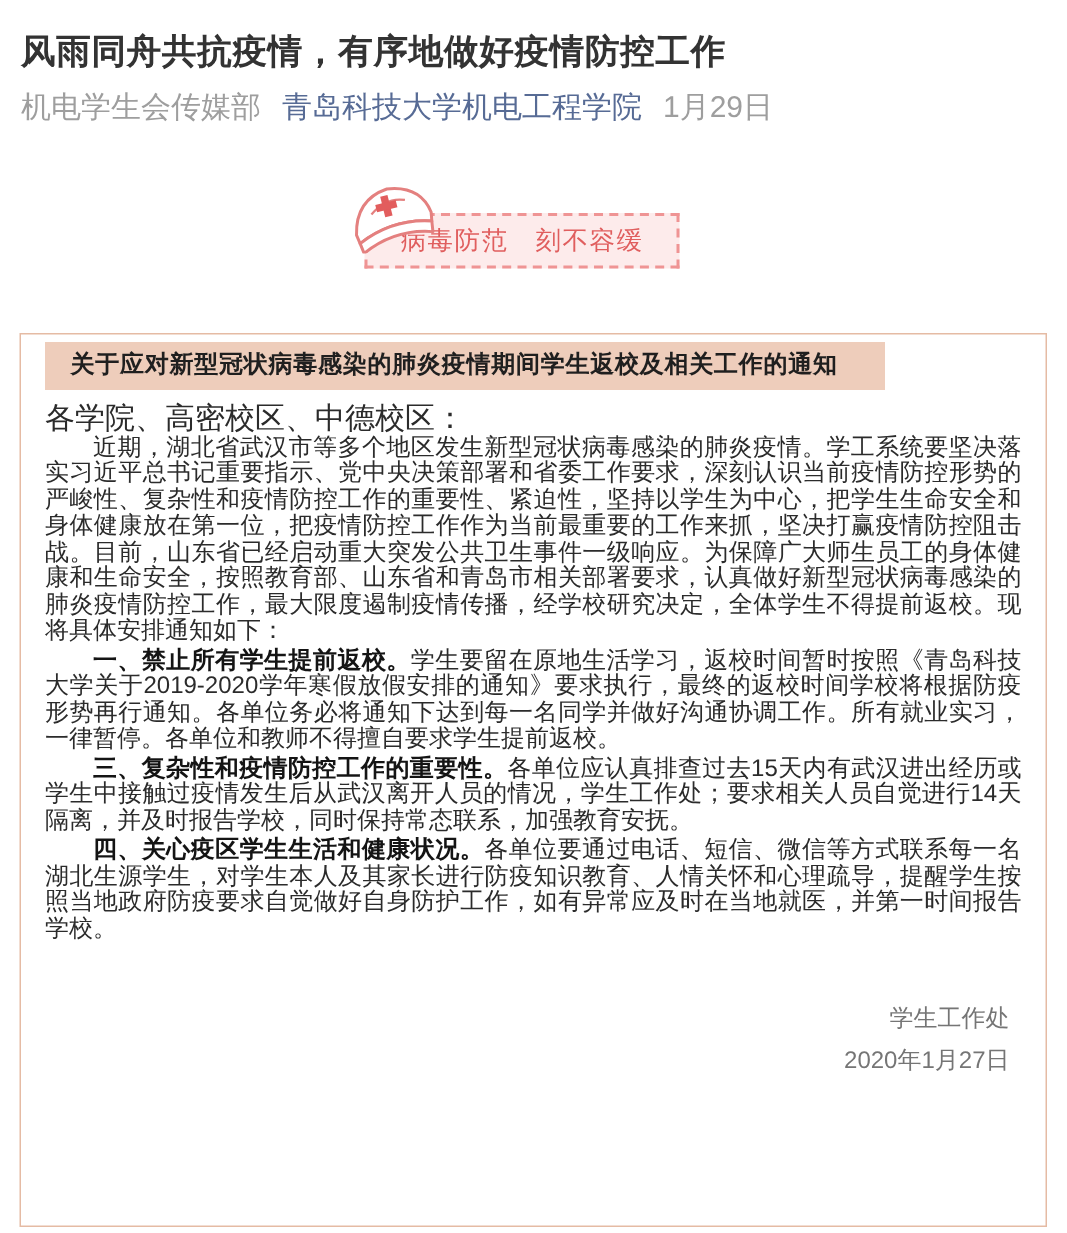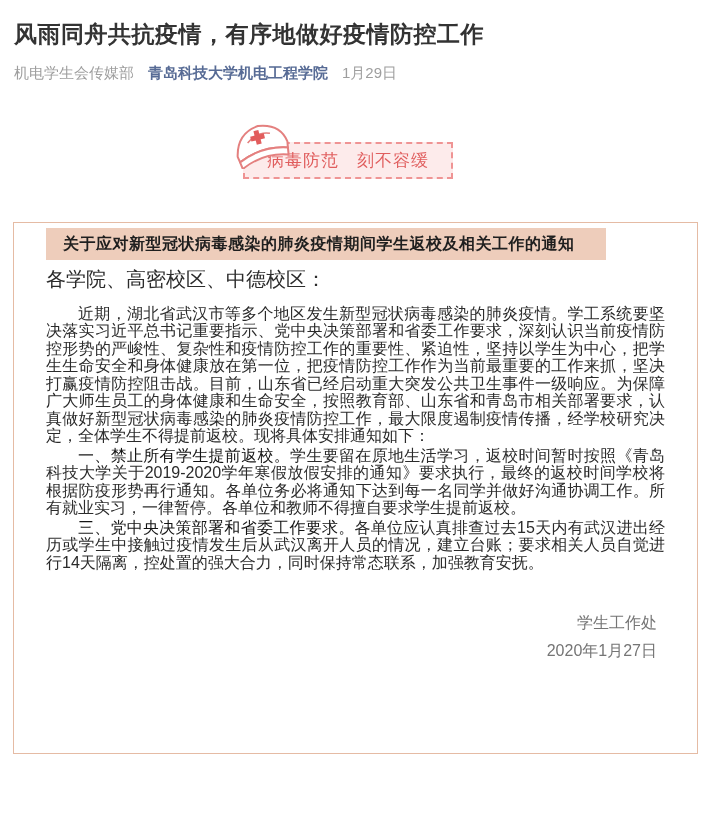--- a/index.html
+++ b/index.html
@@ -16,32 +16,32 @@
   .title {
     margin: 19px 14px 0;
     font-size: 23px;
     line-height: 30px;
     font-weight: 700;
     color: #333333;
     letter-spacing: 0.5px;
   }
   .byline {
     margin: 13px 14px 0;
-    font-size: 15px;
+    font-size: 20px;
     line-height: 21px;
     color: #9e9e9e;
     display: flex;
     align-items: center;
   }
   .byline .account {
     color: #576b95;
     margin-left: 14px;
     text-decoration: none;
     cursor: pointer;
-    font-weight: 700;
+    font-weight: 400;
   }
   .byline .pubdate { margin-left: 14px; }
 
   
   .badge-wrap { position: relative; height: 72px; margin-top: 34px; padding-left: 45px; }
   .badge-box {
     position: absolute; left: 243px; top: 25px;
     width: 210px; height: 37px;
     background: #fdebeb;
     border: 2px dashed #ef9494;
@@ -52,24 +52,24 @@
     color: #e05e5e;
     font-size: 17px;
     letter-spacing: 1px;
     white-space: pre;
   }
   .cap { position: absolute; left: 226px; top: 0; z-index: 2; }
 
   
   .doc {
     margin: 33px 13px 0;
-    width: 685px; height: 532px;
+    width: 685px; height: 596px;
     border: 1px solid #e5bba4;
     background: #ffffff;
-    padding: 0 32px;
+    padding: 0 16px;
   }
   .doc-title {
     display: inline-block;
     margin-top: 5px;
     background: #eecdbb;
     color: #1f1f1f;
     font-weight: 700;
     font-size: 16px;
     line-height: 20px;
     padding: 6px 31px 6px 17px;
@@ -83,22 +83,22 @@
   }
   .para {
     margin: 2px 0 0;
     font-size: 16px;
     line-height: 17.5px;
     color: #2b2b2b;
     text-align: justify;
     text-indent: 2em;
     word-break: break-all;
   }
-  .para.first { margin-top: 16px; }
-  .para b { font-weight: 400; color: #141414; margin-top: 31px; }
+  .para.first { margin-top: 1px; }
+  .para b { font-weight: 700; color: #141414; margin-top: 31px; }
   .gray-span { color: #9e9e9e; }
 
   .sig-block {
     margin-top: 38px;
     padding-right: 8px;
     text-align: right;
     color: #757575;
     font-size: 16px;
     line-height: 28px;
   }
@@ -135,22 +135,23 @@
   <div class="doc">
     <span class="doc-title">关于应对新型冠状病毒感染的肺炎疫情期间学生返校及相关工作的通知</span>
 
     <p class="salutation">各学院、高密校区、中德校区：</p>
 
     <p class="para first"><span>近期，湖北省武汉市等多个地区发生新型冠状病毒感染的肺炎疫情。学工系统要坚决落实习近平总书记重要指示、党中央决策部署和省委工作要求，深刻认识当前疫情防控形势的严峻性、复杂性和疫情防控工作的重要性、紧迫性，坚持以学生为中心，把学生生命安全和身体健康放在第一位，把疫情防控工作作为当前最重要的工作来抓，坚决打赢疫情防控阻击战。目前，山东省已经启动重大突发公共卫生事件一级响应。为保障广大师生员工的身体健康和生命安全，按照教育部、山东省和青岛市相关部署要求，认真做好新型冠状病毒感染的肺炎疫情防控工作，最大限度遏制疫情传播，经学校研究决定，全体学生不得提前返校。现将具体安排通知如下：</span></p>
 
     <p class="para"><b>一、禁止所有学生提前返校。</b><span>学生要留在原地生活学习，返校时间暂时按照《青岛科技大学关于2019-2020学年寒假放假安排的通知》要求执行，最终的返校时间学校将根据防疫形势再行通知。各单位务必将通知下达到每一名同学并做好沟通协调工作。所有就业实习，一律暂停。各单位和教师不得擅自要求学生提前返校。</span></p>
 
 
-    <p class="para"><b>三、党中央决策部署和省委工作要求。</b><span>各单位应认真排查过去15天内有武汉进出经历或学生中接触过疫情发生后从武汉离开人员的情况，建立台账；要求相关人员自觉进行14天隔离，控处置的强大合力，同时保持常态联系，加强教育安抚。</span></p>
+    <p class="para"><b>三、复杂性和疫情防控工作的重要性。</b><span>各单位应认真排查过去15天内有武汉进出经历或学生中接触过疫情发生后从武汉离开人员的情况，学生工作处；要求相关人员自觉进行14天隔离，并及时报告学校，同时保持常态联系，加强教育安抚。</span></p>
 
+    <p class="para"><b>四、关心疫区学生生活和健康状况。</b><span>各单位要通过电话、短信、微信等方式联系每一名湖北生源学生，对学生本人及其家长进行防疫知识教育、人情关怀和心理疏导，提醒学生按照当地政府防疫要求自觉做好自身防护工作，如有异常应及时在当地就医，并第一时间报告学校。</span></p>
 
 
     <div class="sig-block">
       <div>学生工作处</div>
       <div>2020年1月27日</div>
     </div>
   </div>
 
 </div>
 

